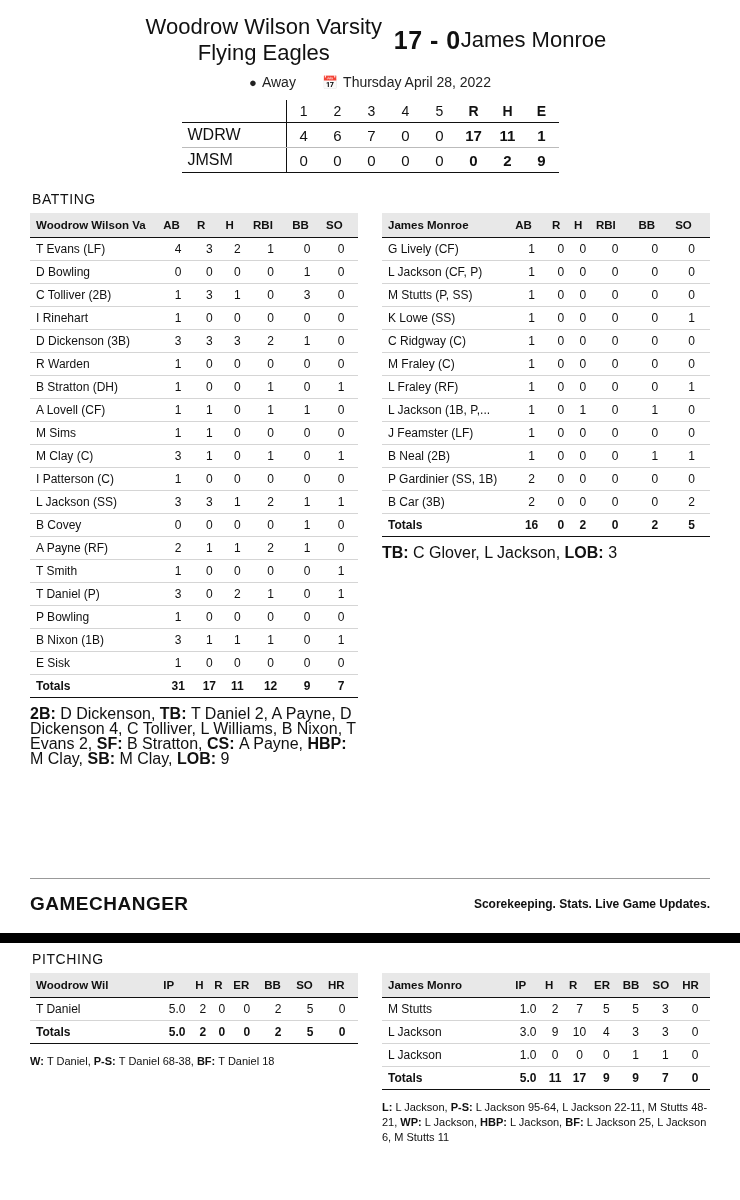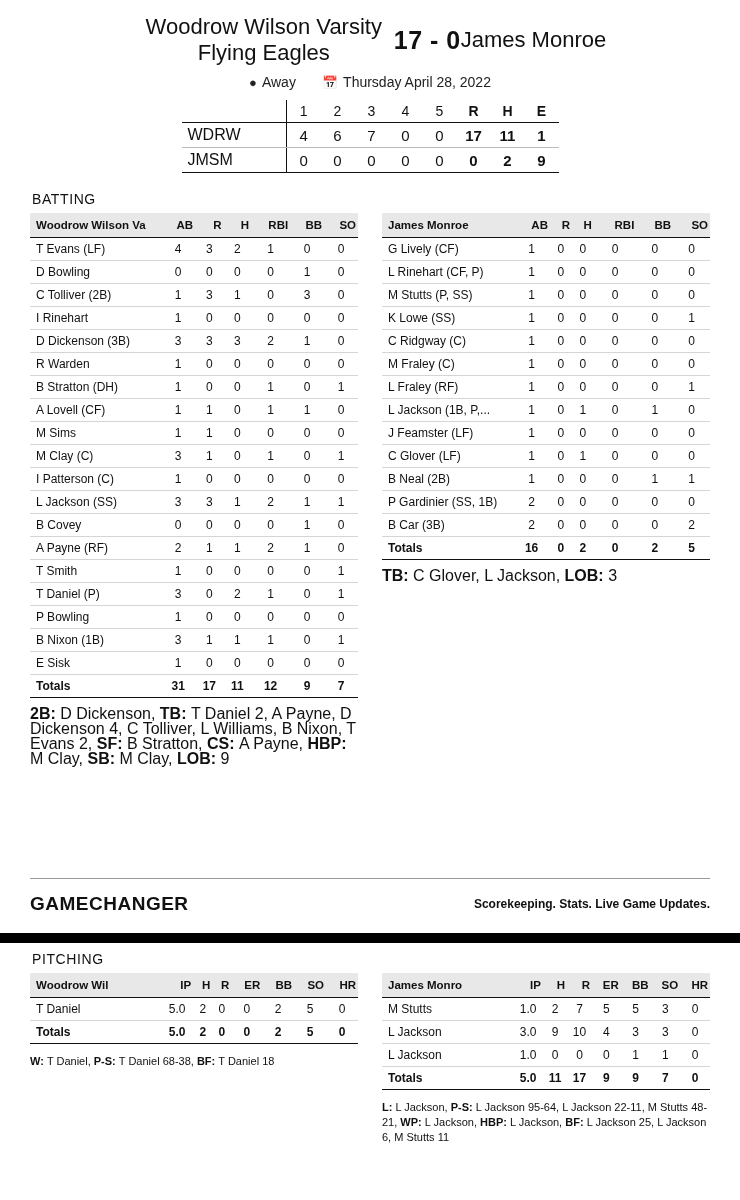--- a/index.html
+++ b/index.html
@@ -109,21 +109,21 @@
     width: 100%;
     border-collapse: collapse;
     font-size: 12.5px;
     color: #111;
   }
   table.stats thead th {
     background: #e8e8e8;
     font-weight: 700;
     font-size: 11.5px;
     padding: 6px 2px;
-    text-align: right;
+    text-align: left;
     border-bottom: 1px solid #111;
   }
   table.stats thead th.name-col {
     text-align: left;
     padding-left: 6px;
     width: 40%;
   }
   table.stats tbody td {
     padding: 4px 2px;
     text-align: center;
@@ -465,21 +465,21 @@
             <tr>
               <td class="name-col">G Lively (CF)</td>
               <td>1</td>
               <td>0</td>
               <td>0</td>
               <td>0</td>
               <td>0</td>
               <td>0</td>
             </tr>
             <tr>
-              <td class="name-col">L Rinehart (CF, P)</td>
+              <td class="name-col">L Jackson (CF, P)</td>
               <td>1</td>
               <td>0</td>
               <td>0</td>
               <td>0</td>
               <td>0</td>
               <td>0</td>
             </tr>
             <tr>
               <td class="name-col">M Stutts (P, SS)</td>
               <td>1</td>
@@ -532,29 +532,20 @@
               <td>1</td>
               <td>0</td>
               <td>1</td>
               <td>0</td>
             </tr>
             <tr>
               <td class="name-col">J Feamster (LF)</td>
               <td>1</td>
               <td>0</td>
               <td>0</td>
-              <td>0</td>
-              <td>0</td>
-              <td>0</td>
-            </tr>
-            <tr>
-              <td class="name-col">C Glover (LF)</td>
-              <td>1</td>
-              <td>0</td>
-              <td>1</td>
               <td>0</td>
               <td>0</td>
               <td>0</td>
             </tr>
             <tr>
               <td class="name-col">B Neal (2B)</td>
               <td>1</td>
               <td>0</td>
               <td>0</td>
               <td>0</td>

